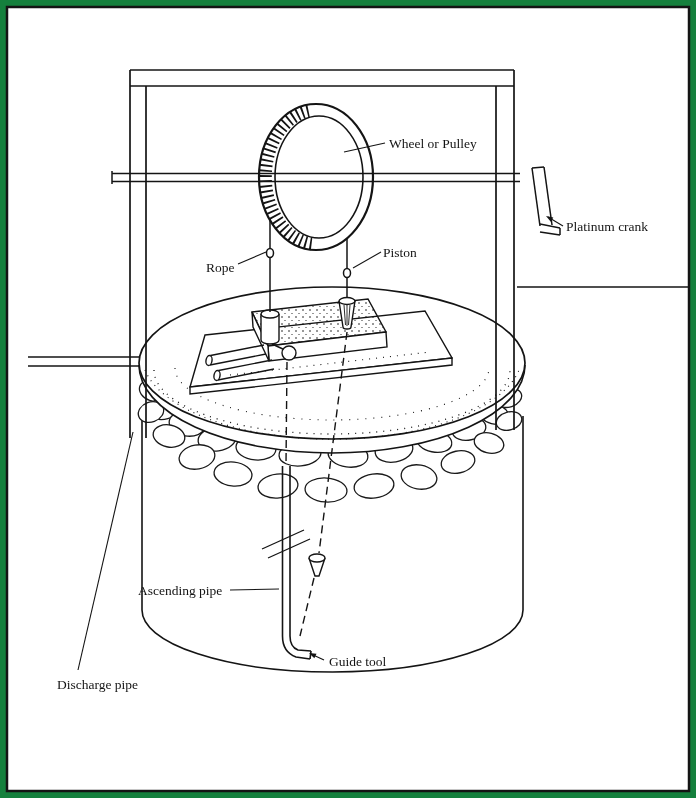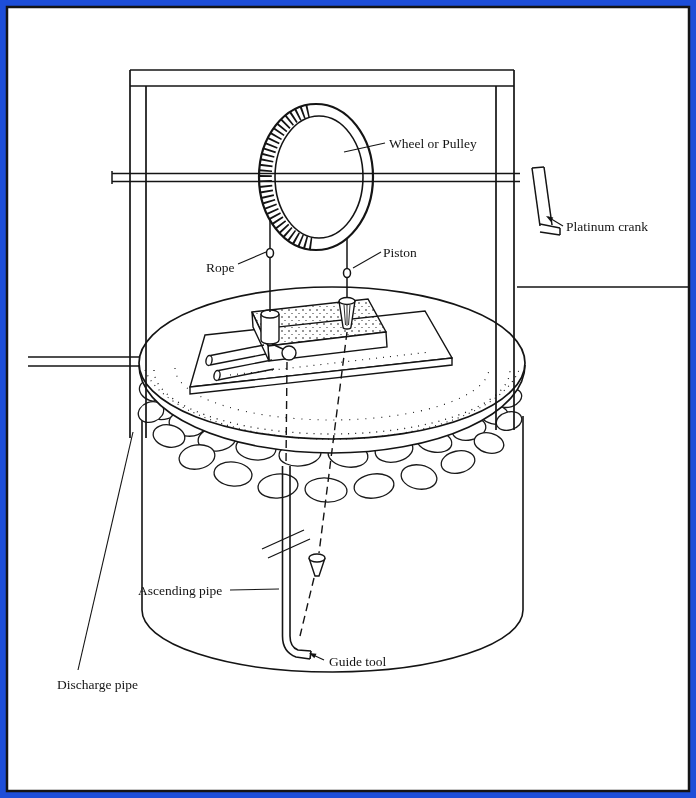--- a/index.html
+++ b/index.html
@@ -1,19 +1,19 @@
 <!DOCTYPE html>
 <html><head>
 <meta charset="utf-8">
 <style>
   html,body{margin:0;padding:0;background:#ffffff;}
   .page{
     position:relative;
     width:696px;height:798px;
-    background:#1d4ed8;
+    background:#15803d;
     font-family:"Liberation Serif", serif;
     overflow:hidden;
   }
   svg{position:absolute;left:0;top:0;}
   .lbl{
     font-family:"Liberation Serif", serif;
     font-size:13.5px;
     fill:#141414;
   }
 </style>

